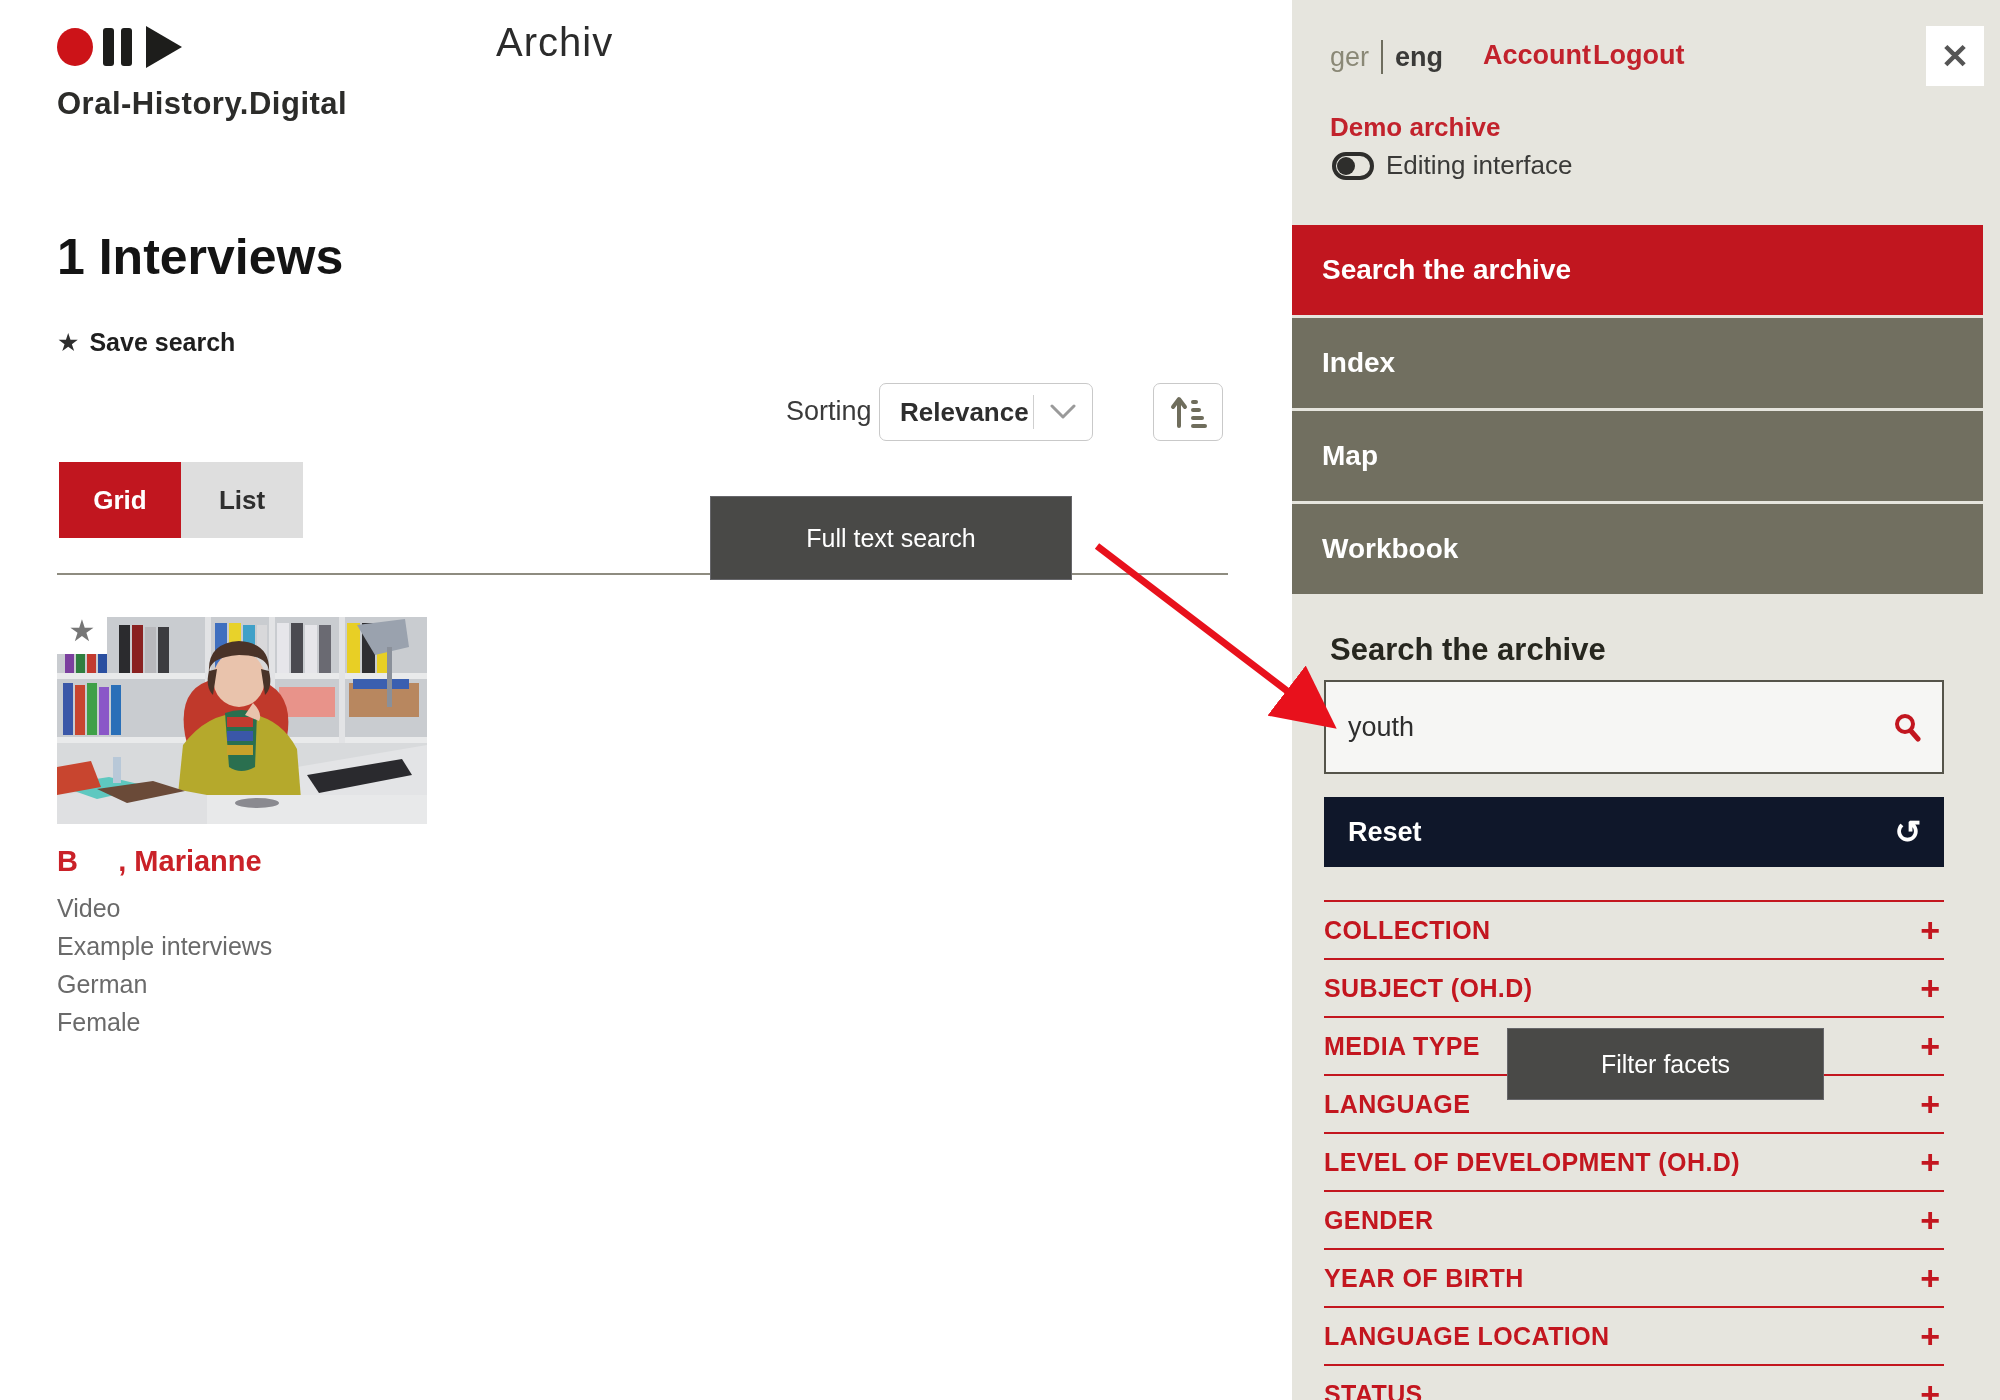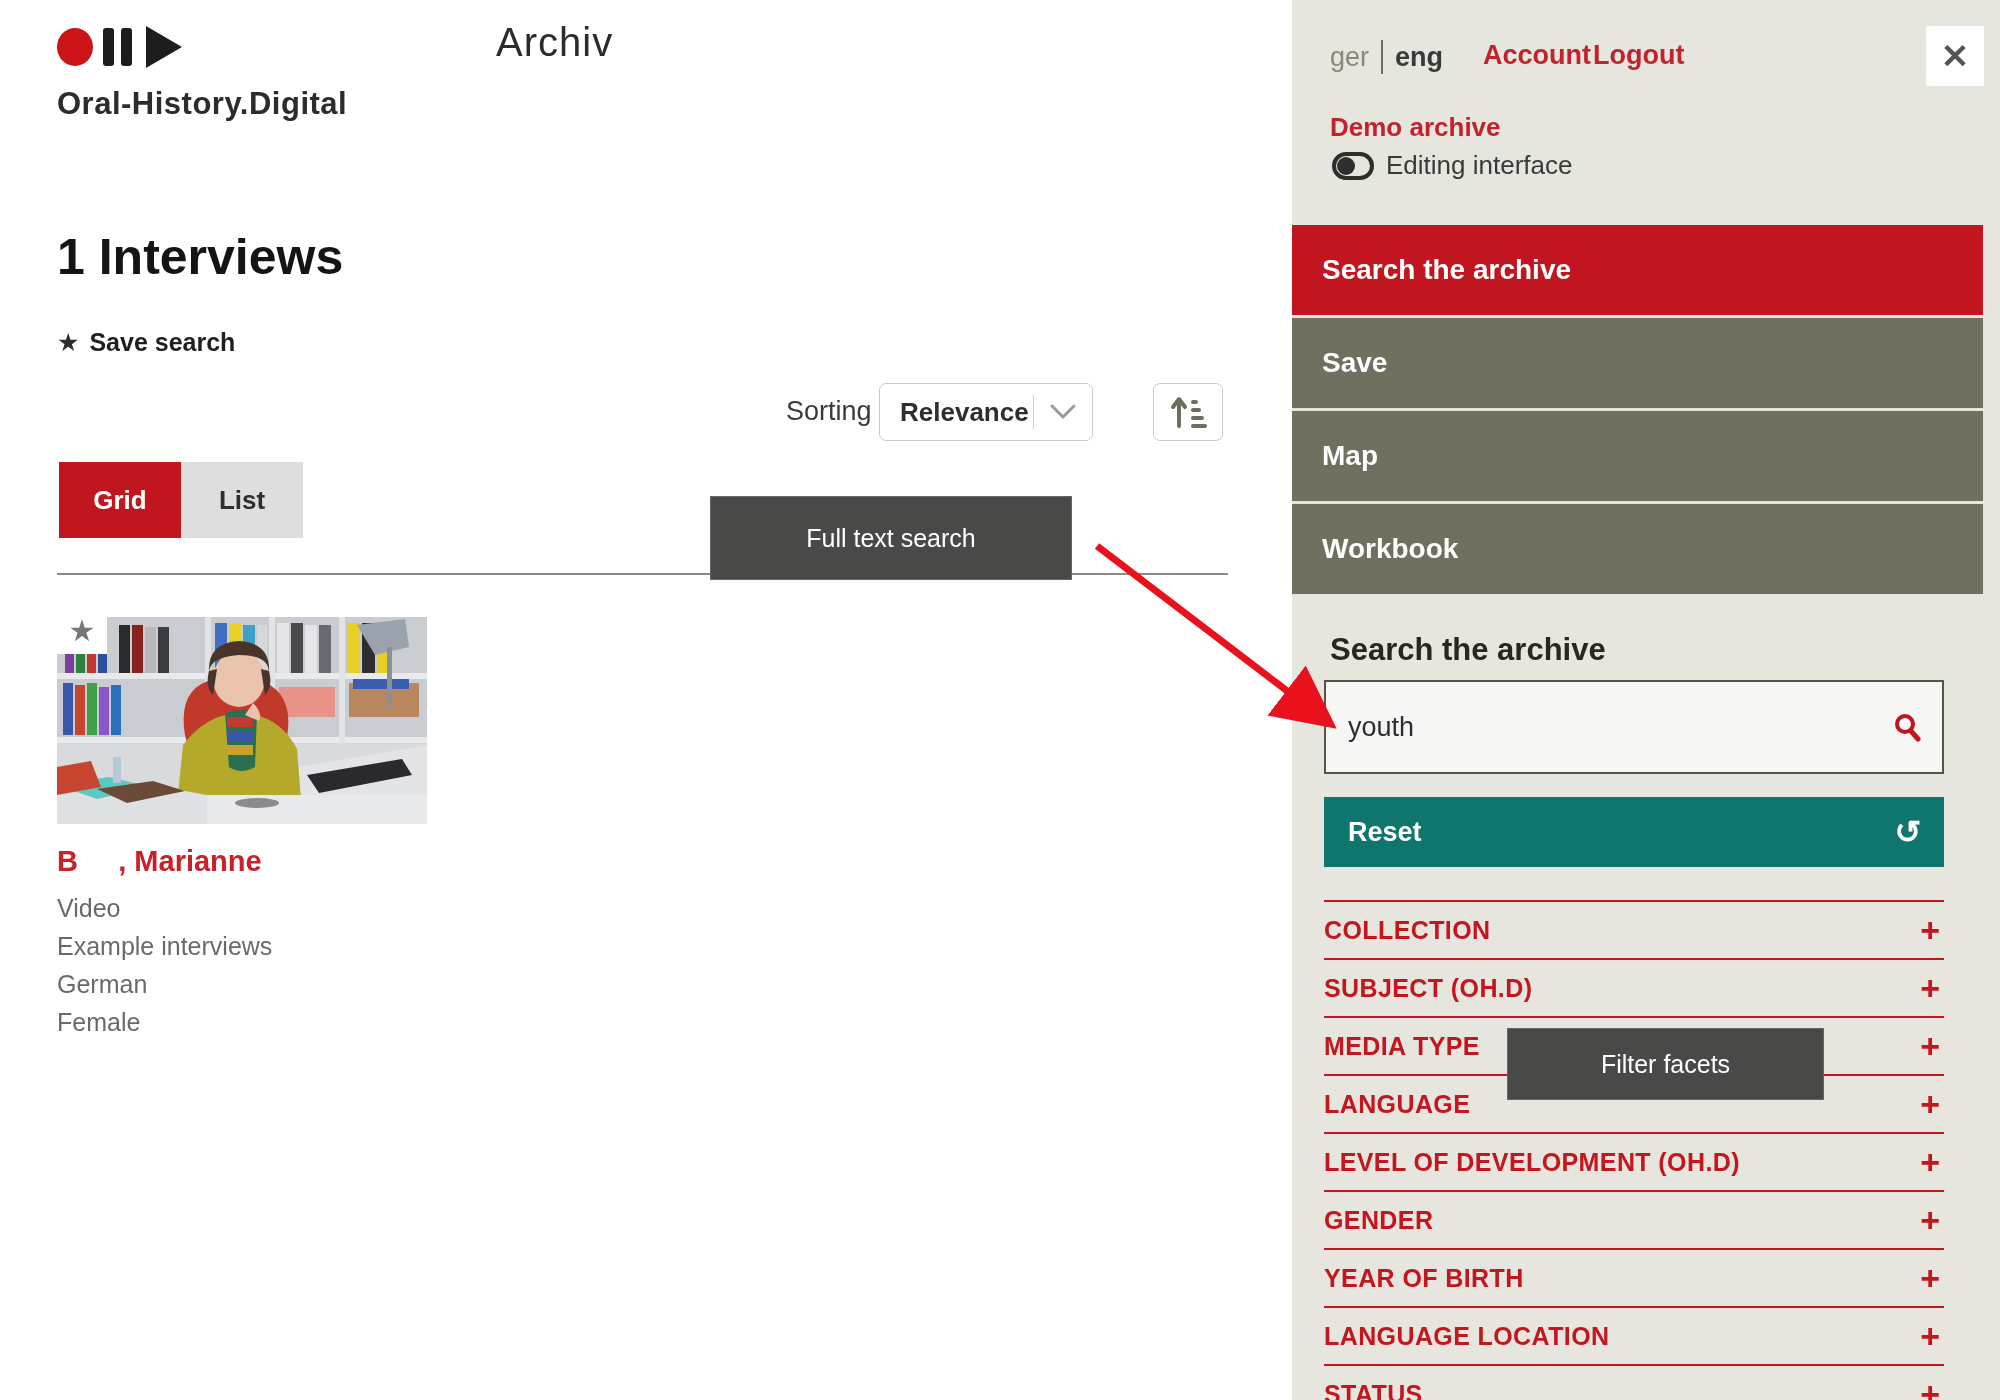--- a/index.html
+++ b/index.html
@@ -73,21 +73,21 @@
 
   .nav { position:absolute; left:0; top:225px; width:691px; }
   .nav-item { width:100%; height:90px; background:#716f60; margin-bottom:3px; display:flex; align-items:center; padding-left:30px; font-size:28px; font-weight:600; color:#fff; cursor:pointer; }
   .nav-item.active { background:#c1161f; }
 
   .search-heading { position:absolute; left:38px; top:632px; font-size:31px; font-weight:600; color:#27271f; }
   .search-box { position:absolute; left:32px; top:680px; width:620px; height:94px; background:#f6f6f4; border:2px solid #55544a; display:flex; align-items:center; }
   .search-box input { flex:1; border:none; outline:none; background:transparent; font-family:"Liberation Sans",sans-serif; font-size:27px; color:#2e2e2e; padding-left:22px; }
   .search-box .mag { width:70px; display:flex; align-items:center; justify-content:center; cursor:pointer; }
 
-  .reset-btn { position:absolute; left:32px; top:797px; width:620px; height:70px; background:#0f766e; display:flex; align-items:center; cursor:pointer; }
+  .reset-btn { position:absolute; left:32px; top:797px; width:620px; height:70px; background:#0f172a; display:flex; align-items:center; cursor:pointer; }
   .reset-btn .lbl { flex:1; font-size:27px; font-weight:600; color:#fff; padding-left:24px; }
   .reset-btn .ric { width:72px; font-size:32px; font-weight:700; color:#fff; text-align:center; }
 
   .facets { position:absolute; left:32px; top:900px; width:620px; }
   .facet-row { border-top:2px solid #c3161f; height:58px; display:flex; align-items:center; justify-content:space-between; cursor:pointer; }
   .facet-row .flbl { font-size:25px; font-weight:600; color:#c3161f; letter-spacing:0.4px; }
   .facet-row .plus { font-size:34px; font-weight:600; color:#c3161f; padding-right:4px; line-height:1; }
 </style>
 </head>
 <body>
@@ -267,21 +267,21 @@
     <div class="editing-row">
       <svg width="42" height="28" viewBox="0 0 42 28">
         <rect x="2" y="2" width="38" height="24" rx="12" fill="none" stroke="#2e2e2c" stroke-width="4"></rect>
         <circle cx="14" cy="14" r="9" fill="#2e2e2c"></circle>
       </svg>
       <span class="lbl">Editing interface</span>
     </div>
 
     <div class="nav">
       <div class="nav-item active">Search the archive</div>
-      <div class="nav-item">Save</div>
+      <div class="nav-item">Index</div>
       <div class="nav-item">Map</div>
       <div class="nav-item">Workbook</div>
     </div>
 
     <div class="search-heading">Search the archive</div>
 
     <div class="search-box">
       <input type="text" value="youth" style="">
       <span class="mag">
         <svg width="30" height="30" viewBox="0 0 30 30">

